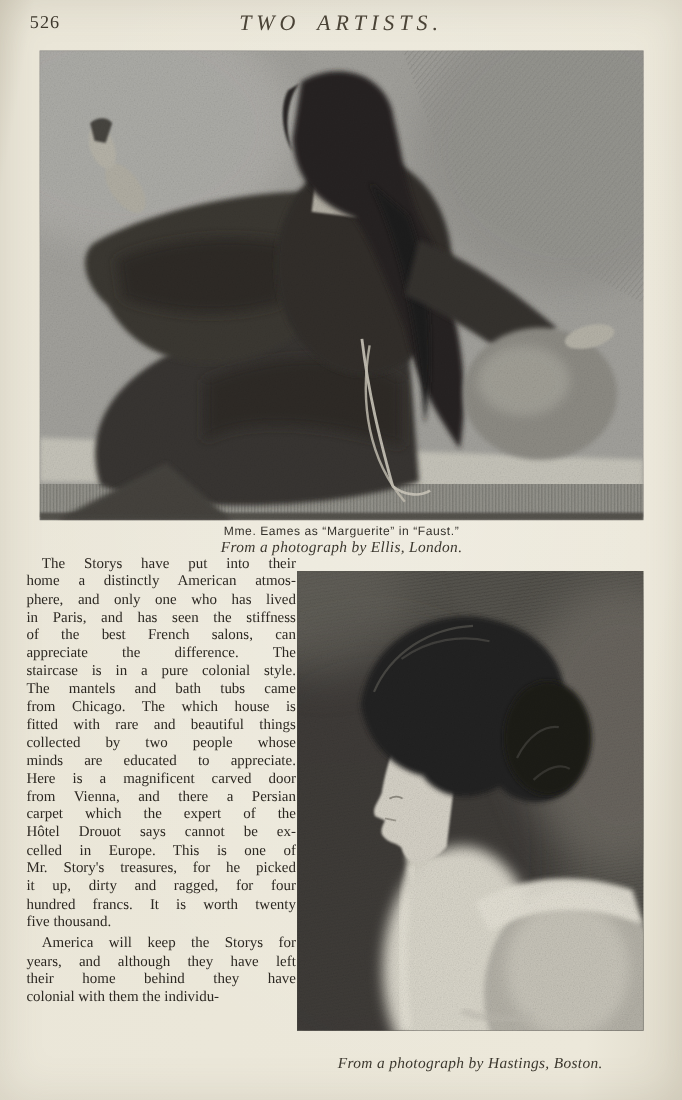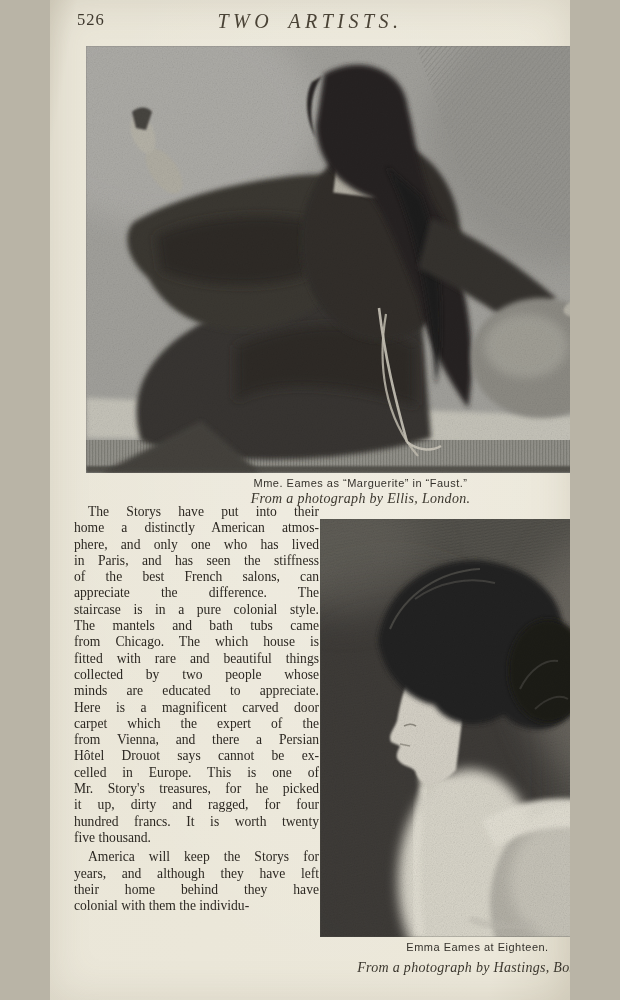--- a/index.html
+++ b/index.html
@@ -1,18 +1,18 @@
 <!DOCTYPE html>
 <html><head>
 <meta charset="utf-8">
 <style>
   html,body{margin:0;padding:0;background:#b9b4a6;}
   .page{
     position:relative;
-    width:520px;height:1000px;
+    width:620px;height:1000px;
     margin:0 auto;
     background:
       radial-gradient(ellipse at 55% 40%, rgba(255,255,255,0.22), rgba(255,255,255,0) 70%),
       linear-gradient(100deg, #d9d4c4 0%, #eae6d8 4%, #ece8da 88%, #e0dbcb 99%),
       #e9e5d7;
     box-shadow: inset 0 0 40px rgba(120,110,90,0.18);
     overflow:hidden;
     font-family:"Liberation Serif", serif;
     color:#2e2a24;
   }
@@ -156,22 +156,22 @@
         <div class="line">in Paris, and has seen the stiffness</div>
         <div class="line">of the best French salons, can</div>
         <div class="line">appreciate the difference.  The</div>
         <div class="line">staircase is in a pure colonial style.</div>
         <div class="line">The mantels and bath tubs came</div>
         <div class="line">from Chicago.  The which house is</div>
         <div class="line">fitted with rare and beautiful things</div>
         <div class="line">collected by two people whose</div>
         <div class="line">minds are educated to appreciate.</div>
         <div class="line">Here is a magnificent carved door</div>
+        <div class="line">from Vienna, and there a Persian</div>
         <div class="line">carpet which the expert of the</div>
-        <div class="line">from Vienna, and there a Persian</div>
         <div class="line">Hôtel Drouot says cannot be ex-</div>
         <div class="line">celled in Europe.  This is one of</div>
         <div class="line">Mr. Story's treasures, for he picked</div>
         <div class="line">it up, dirty and ragged, for four</div>
         <div class="line">hundred francs.  It is worth twenty</div>
         <div class="line last">five thousand.</div>
       </div>
       <div class="para">
         <div class="line first">America will keep the Storys for</div>
         <div class="line">years, and although they have left</div>
@@ -230,16 +230,15 @@
       <ellipse cx="228" cy="152" rx="40" ry="52" fill="#1c1a19" filter="url(#p2b2)"></ellipse>
       <path d="M70,110 C85,75 120,52 160,50" stroke="#6e6b64" stroke-width="2" fill="none" opacity="0.5"></path>
       <path d="M95,80 C120,62 150,58 175,64" stroke="#605d57" stroke-width="2" fill="none" opacity="0.5"></path>
       <path d="M200,170 C210,150 225,140 238,142" stroke="#565450" stroke-width="2" fill="none" opacity="0.5"></path>
       <path d="M215,190 C228,178 240,175 248,180" stroke="#565450" stroke-width="2" fill="none" opacity="0.45"></path>
 
       <rect width="315" height="418" filter="url(#p2noise)" opacity="0.3" style="mix-blend-mode:multiply"></rect>
       <rect width="315" height="418" fill="none" stroke="#55534d" stroke-width="1" opacity="0.5"></rect>
     </svg>
   </div>
-  <div class="caption" id="fig2-caption">Emma Eames at Eighteen.</div>
   <div class="credit" id="fig2-credit">From a photograph by Hastings, Boston.</div>
 
 </div>
 
 </body></html>

